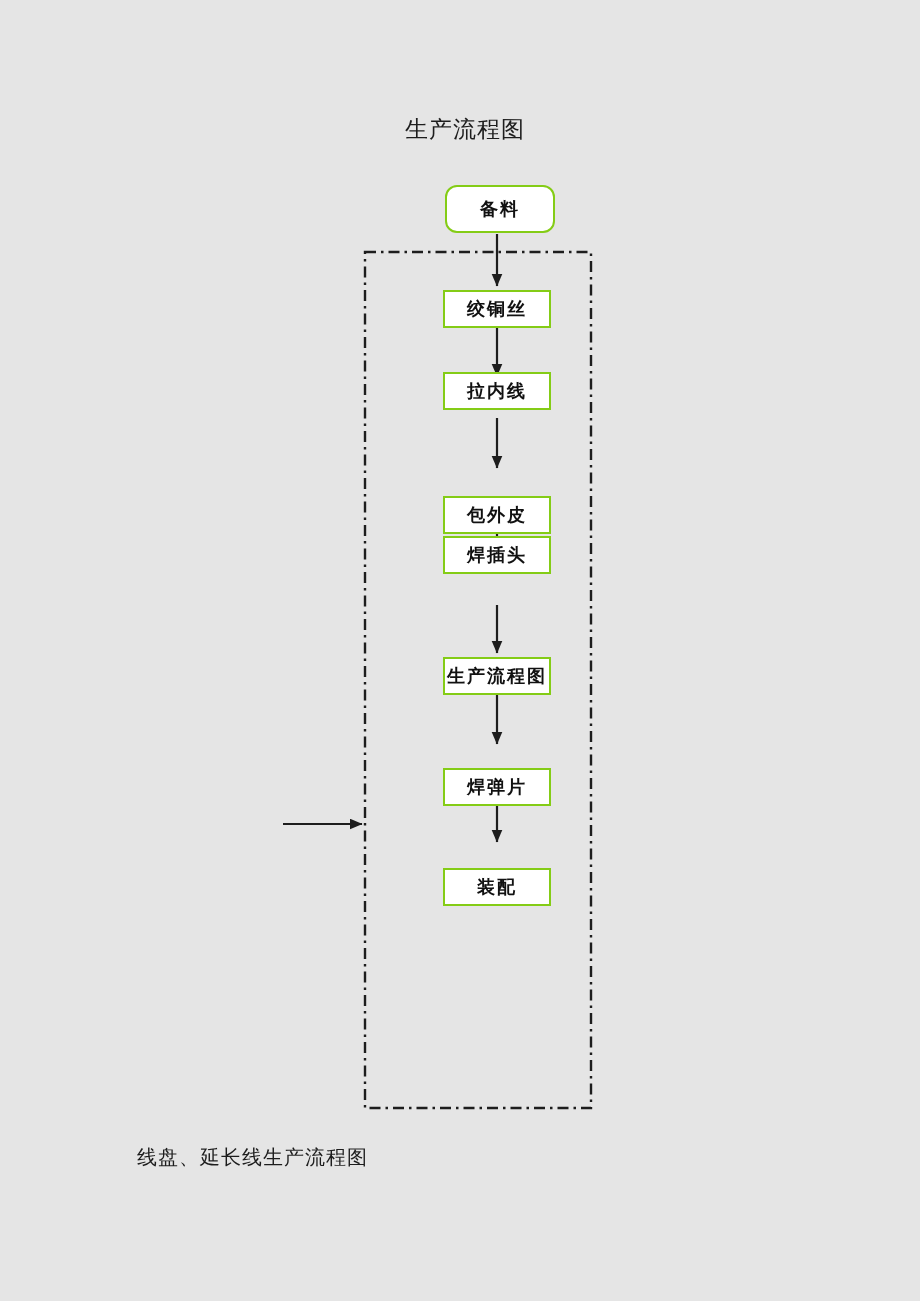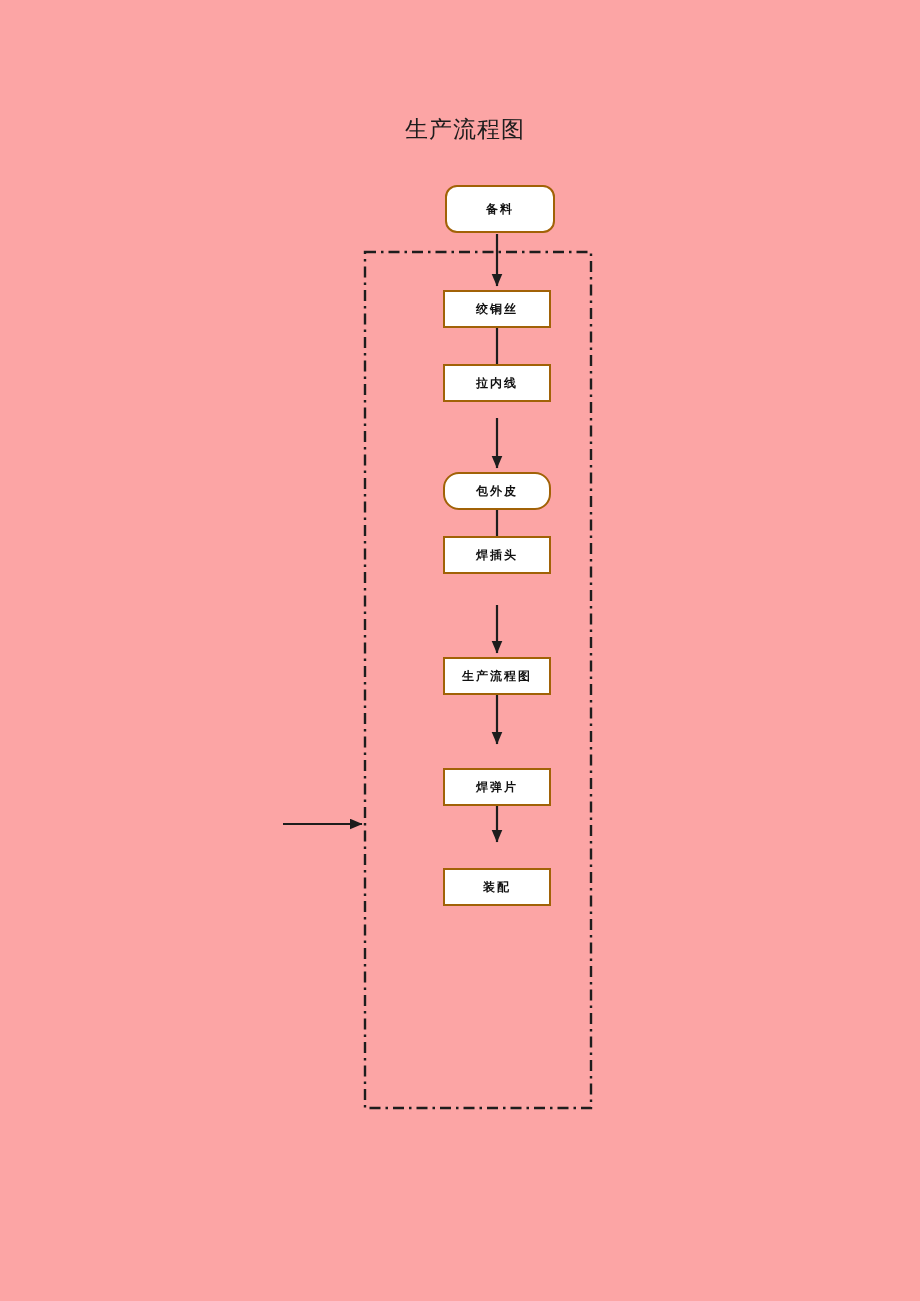--- a/index.html
+++ b/index.html
@@ -4,21 +4,21 @@
 <style>
   html, body {
     margin: 0;
     padding: 0;
     background: #ffffff;
   }
   .page {
     position: relative;
     width: 920px;
     height: 1301px;
-    background: #fca5a5;
+    background: #e5e5e5;
     font-family: "Liberation Serif", "DejaVu Serif", serif;
     color: #1a1a1a;
     overflow: hidden;
   }
   .diagram-title {
     position: absolute;
     left: 400px;
     top: 114px;
     width: 130px;
     text-align: center;
@@ -30,47 +30,47 @@
   .connector-svg {
     position: absolute;
     left: 0;
     top: 0;
     width: 920px;
     height: 1301px;
   }
   .node {
     position: absolute;
     box-sizing: border-box;
-    border: 2px solid #a16207;
+    border: 2px solid #84cc16;
     background: #ffffff;
     display: flex;
     align-items: center;
     justify-content: center;
-    font-size: 12px;
+    font-size: 18px;
     font-weight: bold;
     letter-spacing: 2px;
     color: #111111;
     white-space: nowrap;
   }
   .node-start {
     left: 445px;
     top: 185px;
     width: 110px;
     height: 48px;
     border-width: 2.5px;
     border-radius: 12px;
   }
   .node-process {
     left: 443px;
     width: 108px;
     height: 38px;
   }
   .node-p0 { top: 290px; }
-  .node-p1 { top: 364px; }
-  .node-p2 { top: 472px; border-radius: 16px; }
+  .node-p1 { top: 372px; }
+  .node-p2 { top: 496px; }
   .node-p3 { top: 536px; }
   .node-p4 { top: 657px; }
   .node-p5 { top: 768px; }
   .node-p6 { top: 868px; }
   .node-side {
     left: 126px;
     top: 805px;
     width: 157px;
     height: 39px;
     border-width: 2.5px;
@@ -122,14 +122,15 @@
 
   <div class="node node-process node-p3">焊插头</div>
 
   <div class="node node-process node-p4">生产流程图</div>
 
   <div class="node node-process node-p5">焊弹片</div>
 
   <div class="node node-process node-p6">装配</div>
 
 
+  <div class="diagram-caption">线盘、延长线生产流程图</div>
 
 </div>
 
 </body></html>

